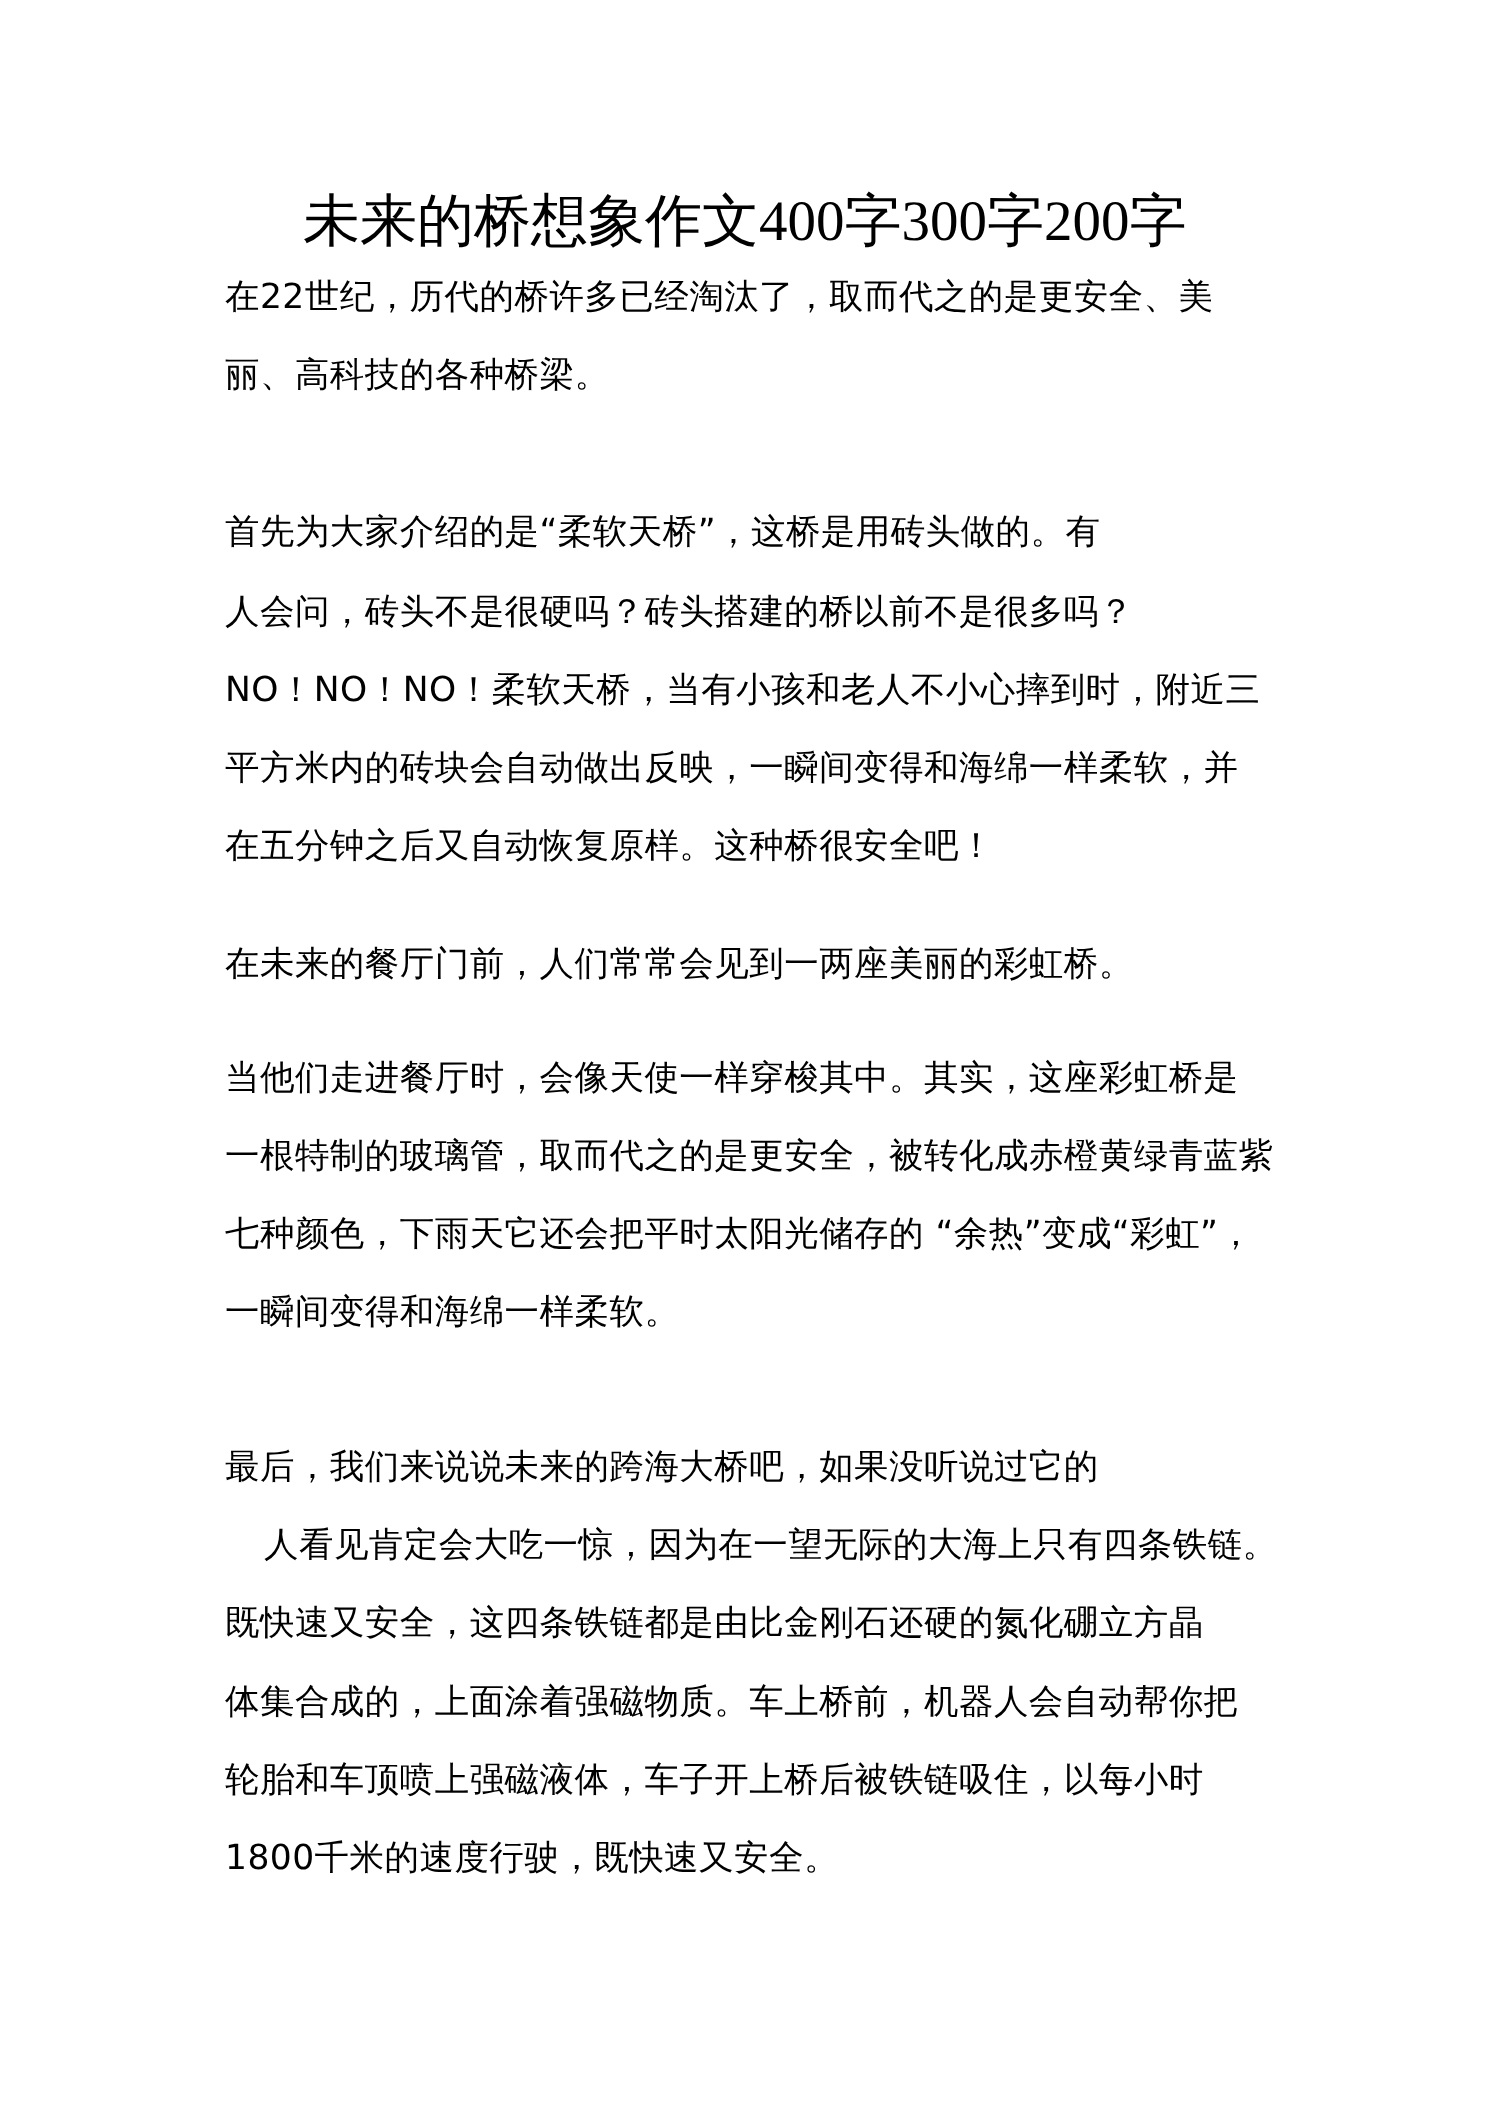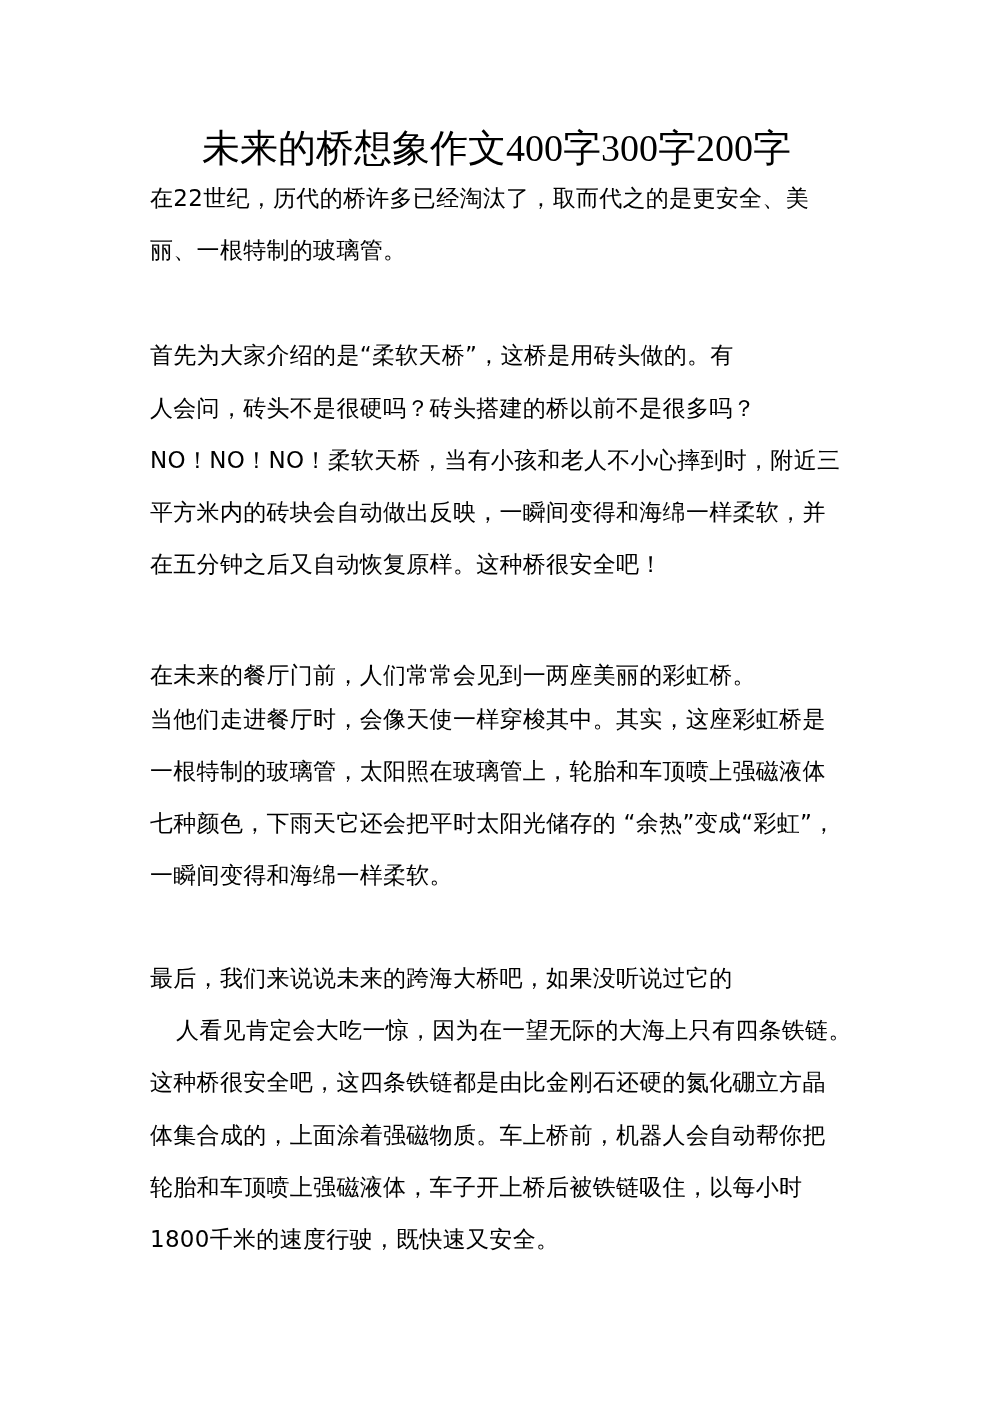--- a/index.html
+++ b/index.html
@@ -38,40 +38,40 @@
     }
   </style>
 </head>
 <body>
 
 <div>
   <div class="title">未来的桥想象作文400字300字200字</div>
 
   <div>
     <div class="line" style="top:184px; left:150px;"> 在22世纪，历代的桥许多已经淘汰了，取而代之的是更安全、美</div>
-    <div class="line" style="top:236px;">丽、一根特制的玻璃管。</div>
+    <div class="line" style="top:236px;">丽、高科技的各种桥梁。</div>
   </div>
 
   <div>
     <div class="line" style="top:341px;">        首先为大家介绍的是“柔软天桥”，这桥是用砖头做的。有</div>
     <div class="line" style="top:394px;">人会问，砖头不是很硬吗？砖头搭建的桥以前不是很多吗？</div>
     <div class="line" style="top:446px;">NO！NO！NO！柔软天桥，当有小孩和老人不小心摔到时，附近三</div>
     <div class="line" style="top:498px;">平方米内的砖块会自动做出反映，一瞬间变得和海绵一样柔软，并</div>
     <div class="line" style="top:550px;">在五分钟之后又自动恢复原样。这种桥很安全吧！</div>
   </div>
 
   <div>
-    <div class="line" style="top:661px;">        在未来的餐厅门前，人们常常会见到一两座美丽的彩虹桥。</div>
+    <div class="line" style="top:629px;">        在未来的餐厅门前，人们常常会见到一两座美丽的彩虹桥。</div>
     <div class="line" style="top:705px;">当他们走进餐厅时，会像天使一样穿梭其中。其实，这座彩虹桥是</div>
-    <div class="line" style="top:757px;">一根特制的玻璃管，太阳照在玻璃管上，轮胎和车顶喷上强磁液体</div>
+    <div class="line" style="top:757px;">一根特制的玻璃管，取而代之的是更安全，被转化成赤橙黄绿青蓝紫</div>
     <div class="line" style="top:809px;">七种颜色，下雨天它还会把平时太阳光储存的 “余热”变成“彩虹”，</div>
     <div class="line" style="top:861px;">一瞬间变得和海绵一样柔软。</div>
   </div>
 
   <div>
     <div class="line" style="top:964px;">        最后，我们来说说未来的跨海大桥吧，如果没听说过它的</div>
     <div class="line" style="top:1016px;margin-left:26px;">人看见肯定会大吃一惊，因为在一望无际的大海上只有四条铁链。</div>
-    <div class="line" style="top:1068px;">这种桥很安全吧，这四条铁链都是由比金刚石还硬的氮化硼立方晶</div>
+    <div class="line" style="top:1068px;">既快速又安全，这四条铁链都是由比金刚石还硬的氮化硼立方晶</div>
     <div class="line" style="top:1121px;">体集合成的，上面涂着强磁物质。车上桥前，机器人会自动帮你把</div>
     <div class="line" style="top:1173px;">轮胎和车顶喷上强磁液体，车子开上桥后被铁链吸住，以每小时</div>
     <div class="line" style="top:1225px;">1800千米的速度行驶，既快速又安全。</div>
   </div>
 </div>
 
 </body></html>

